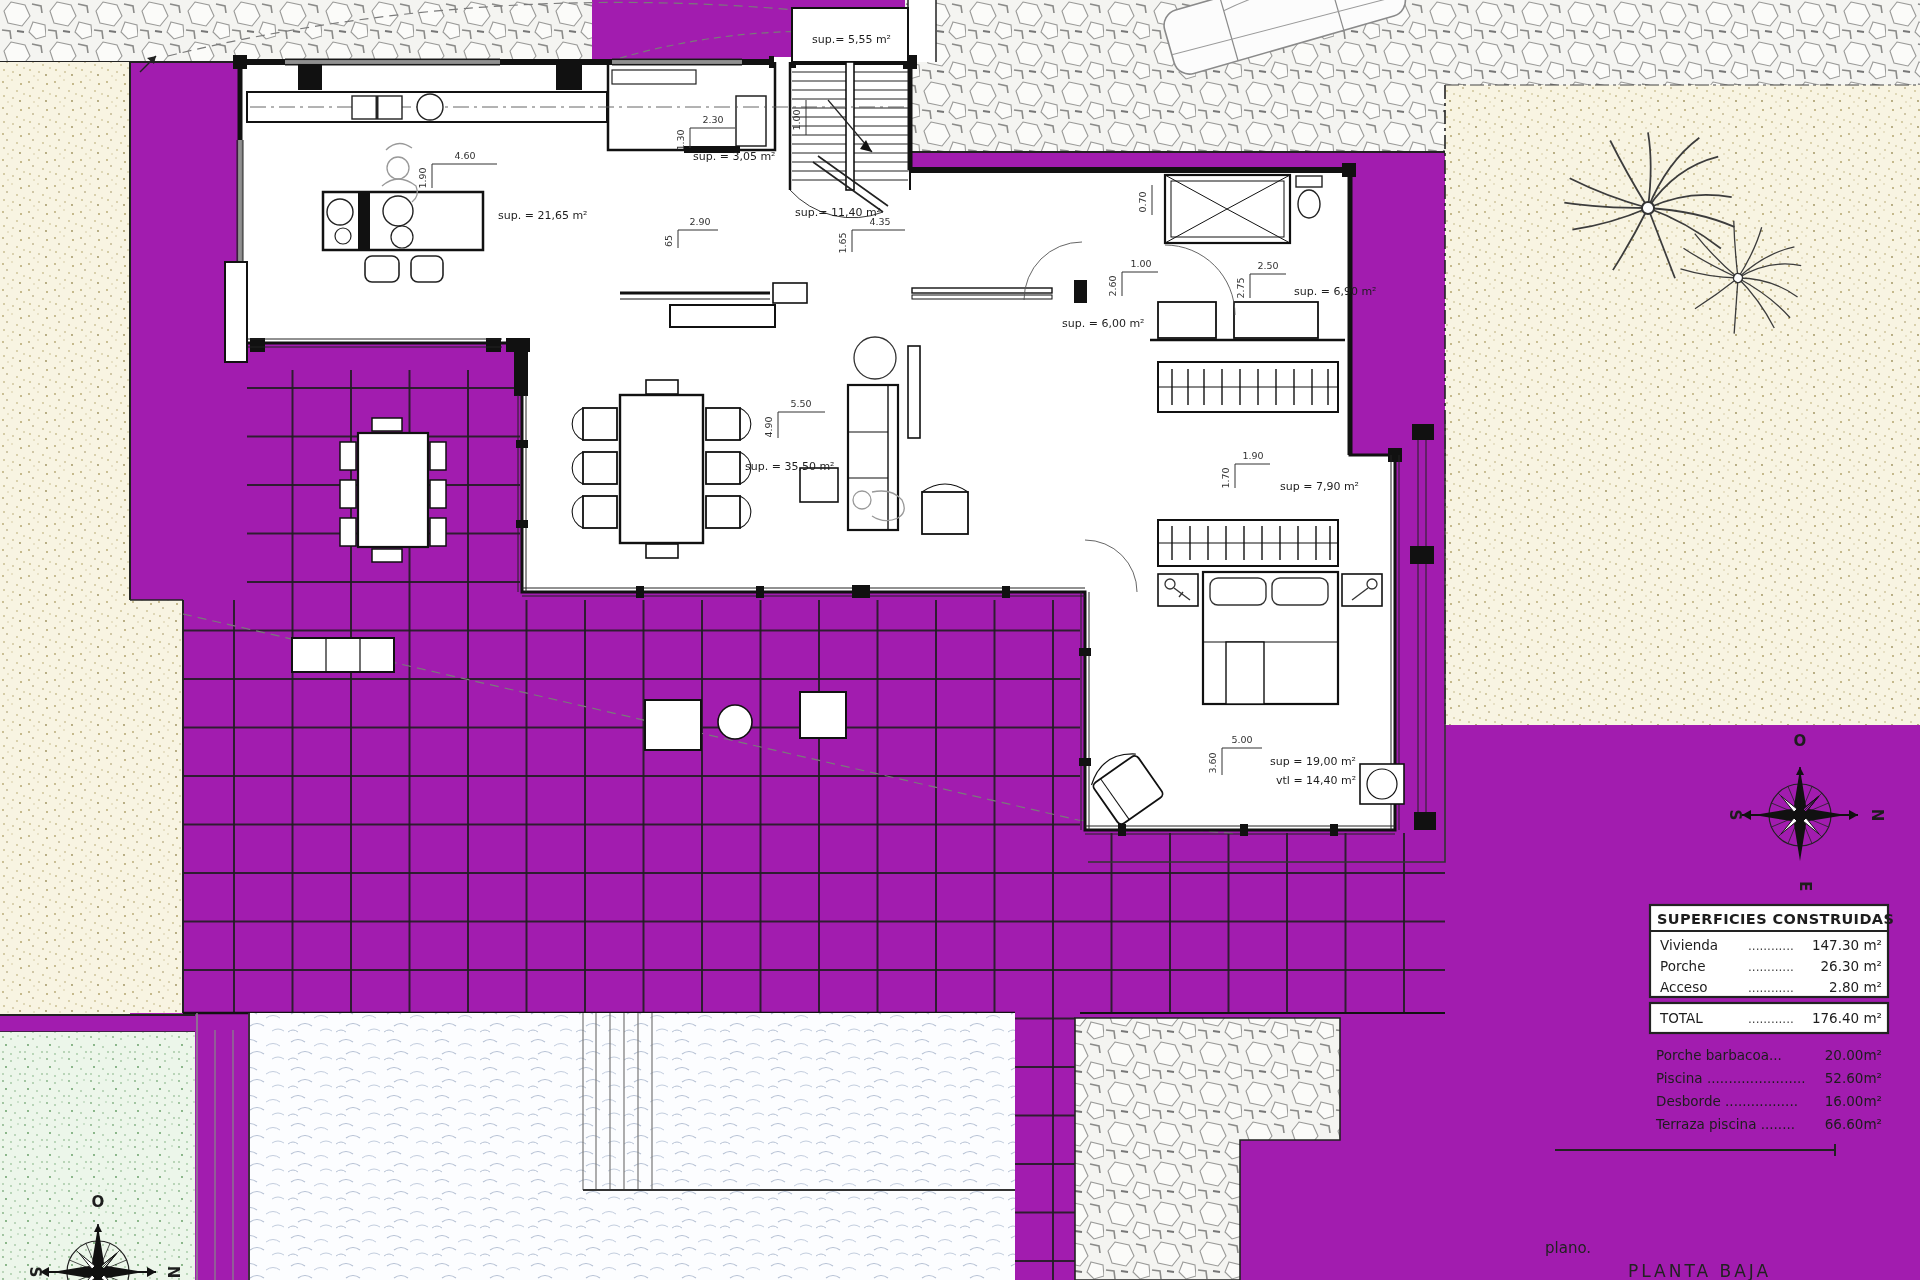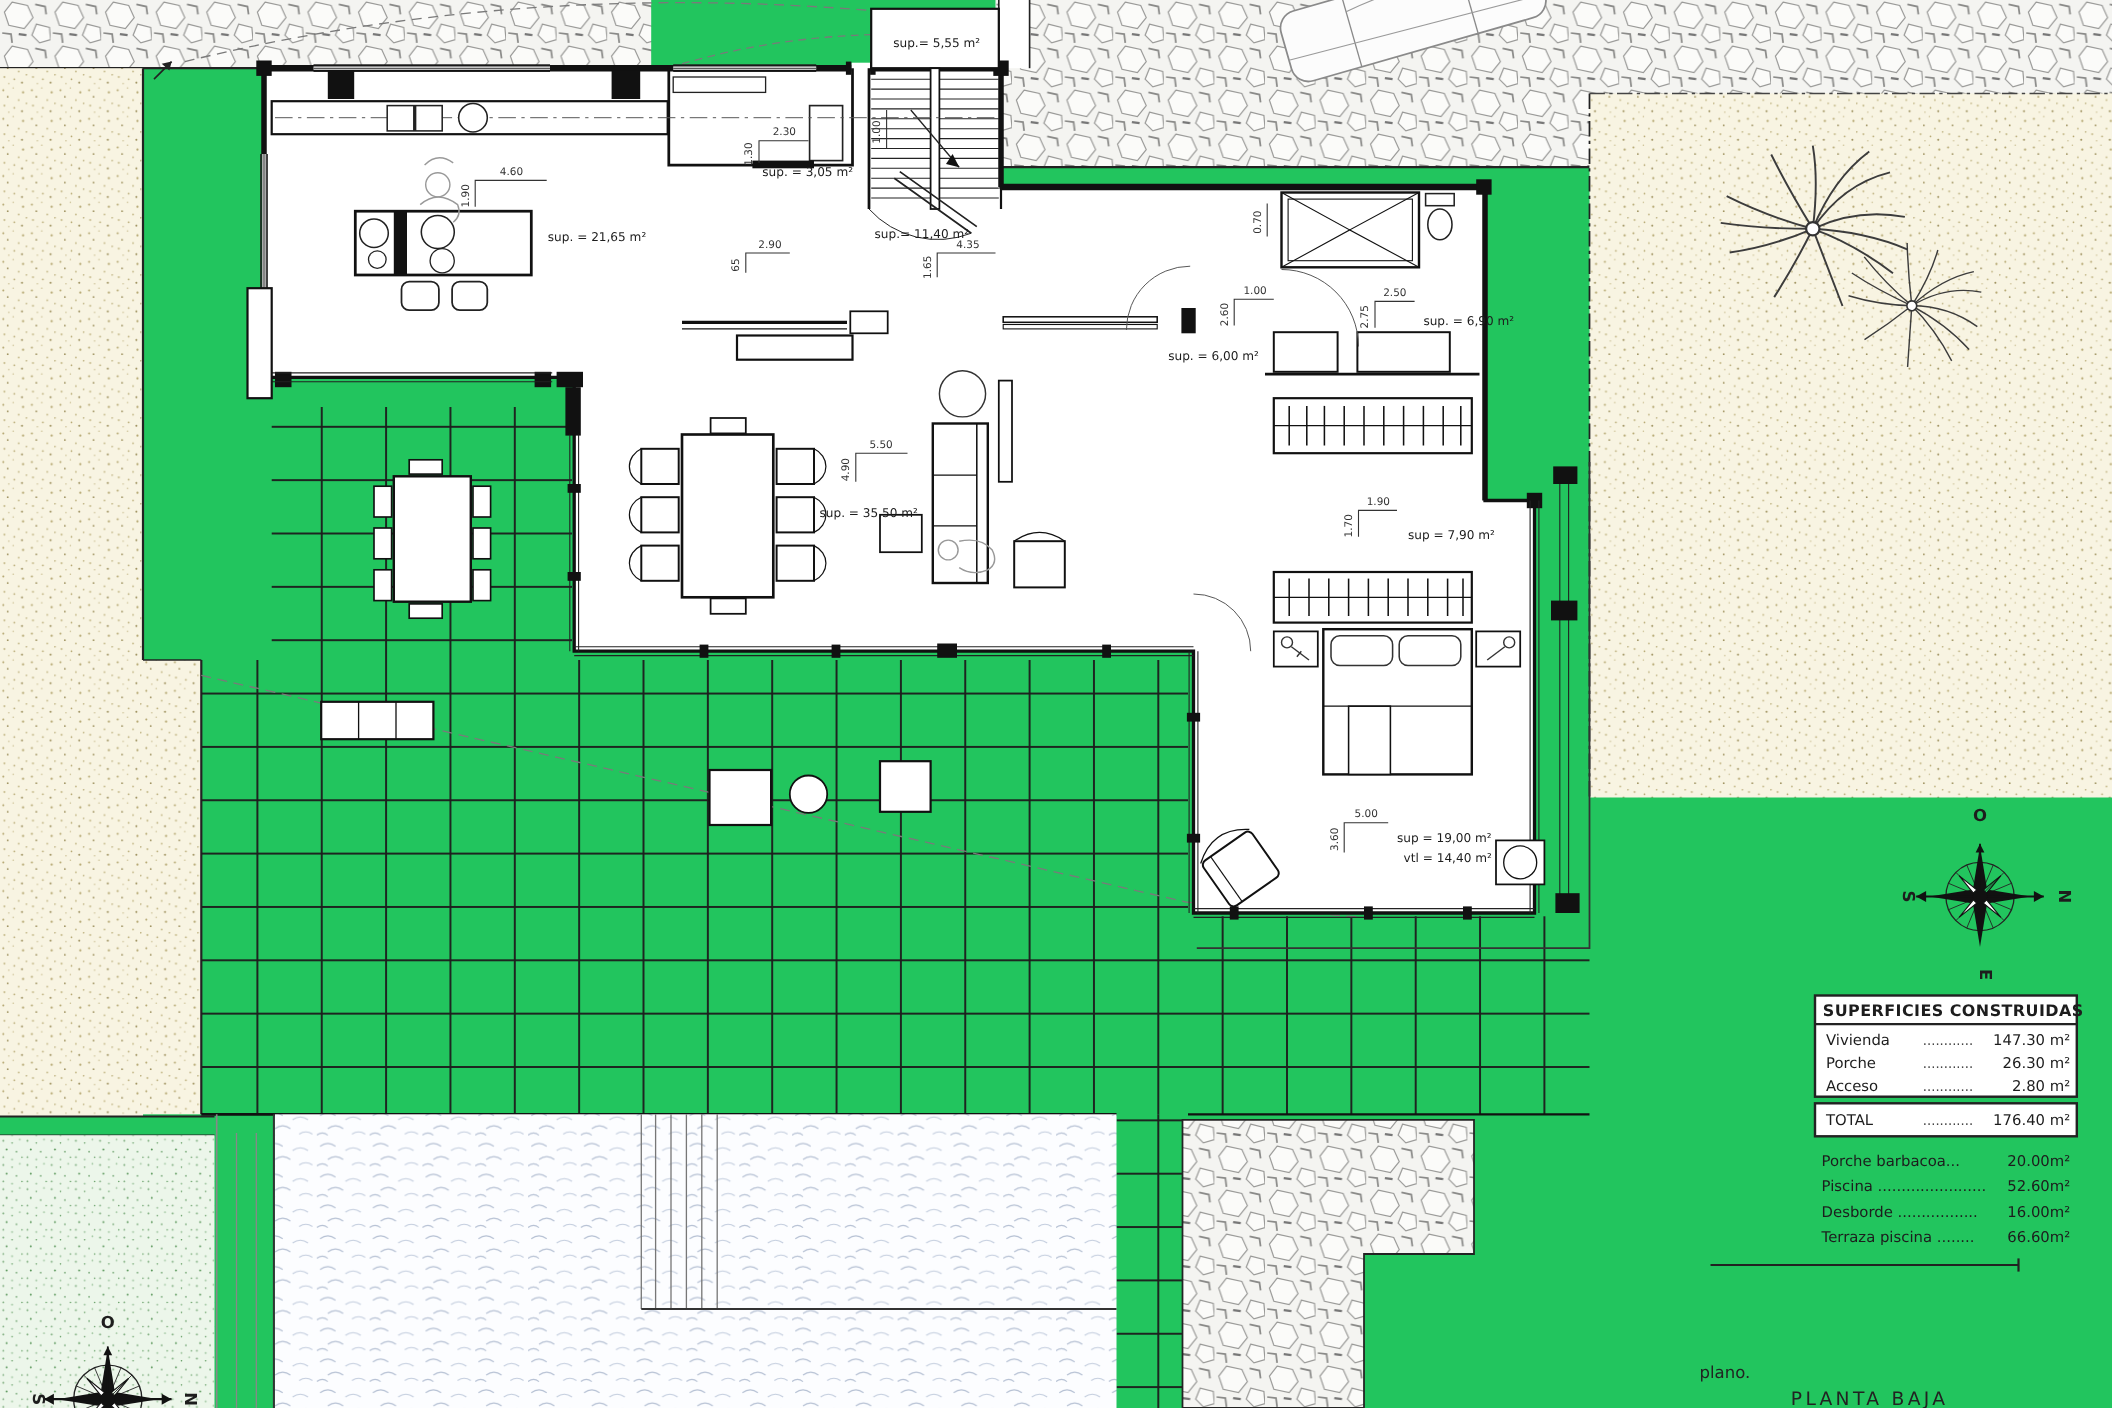--- a/index.html
+++ b/index.html
@@ -1,16 +1,16 @@
 <!DOCTYPE html>
 <html><head>
 <meta charset="utf-8">
 <style>
   html,body{margin:0;padding:0;background:#ffffff;}
-  .stage{position:relative;width:1920px;height:1280px;overflow:hidden;background:#22c55e;
+  .stage{position:relative;width:1920px;height:1280px;overflow:hidden;background:#a21caf;
          font-family:"DejaVu Sans",sans-serif;}
   svg text{font-family:"DejaVu Sans",sans-serif;fill:#1d1d1d;}
   .roomlbl{font-size:11px;}
   .dimlbl{font-size:9.5px;fill:#333;}
   .tbl-h{font-size:14.5px;font-weight:bold;letter-spacing:.4px;}
   .tbl-r{font-size:13.5px;}
   .tbl-d{font-size:12px;fill:#444;}
   .plano{font-size:15px;fill:#222;}
   .ptitle{font-size:17px;letter-spacing:3px;fill:#222;}
   .cmp{font-size:15px;font-weight:bold;}

